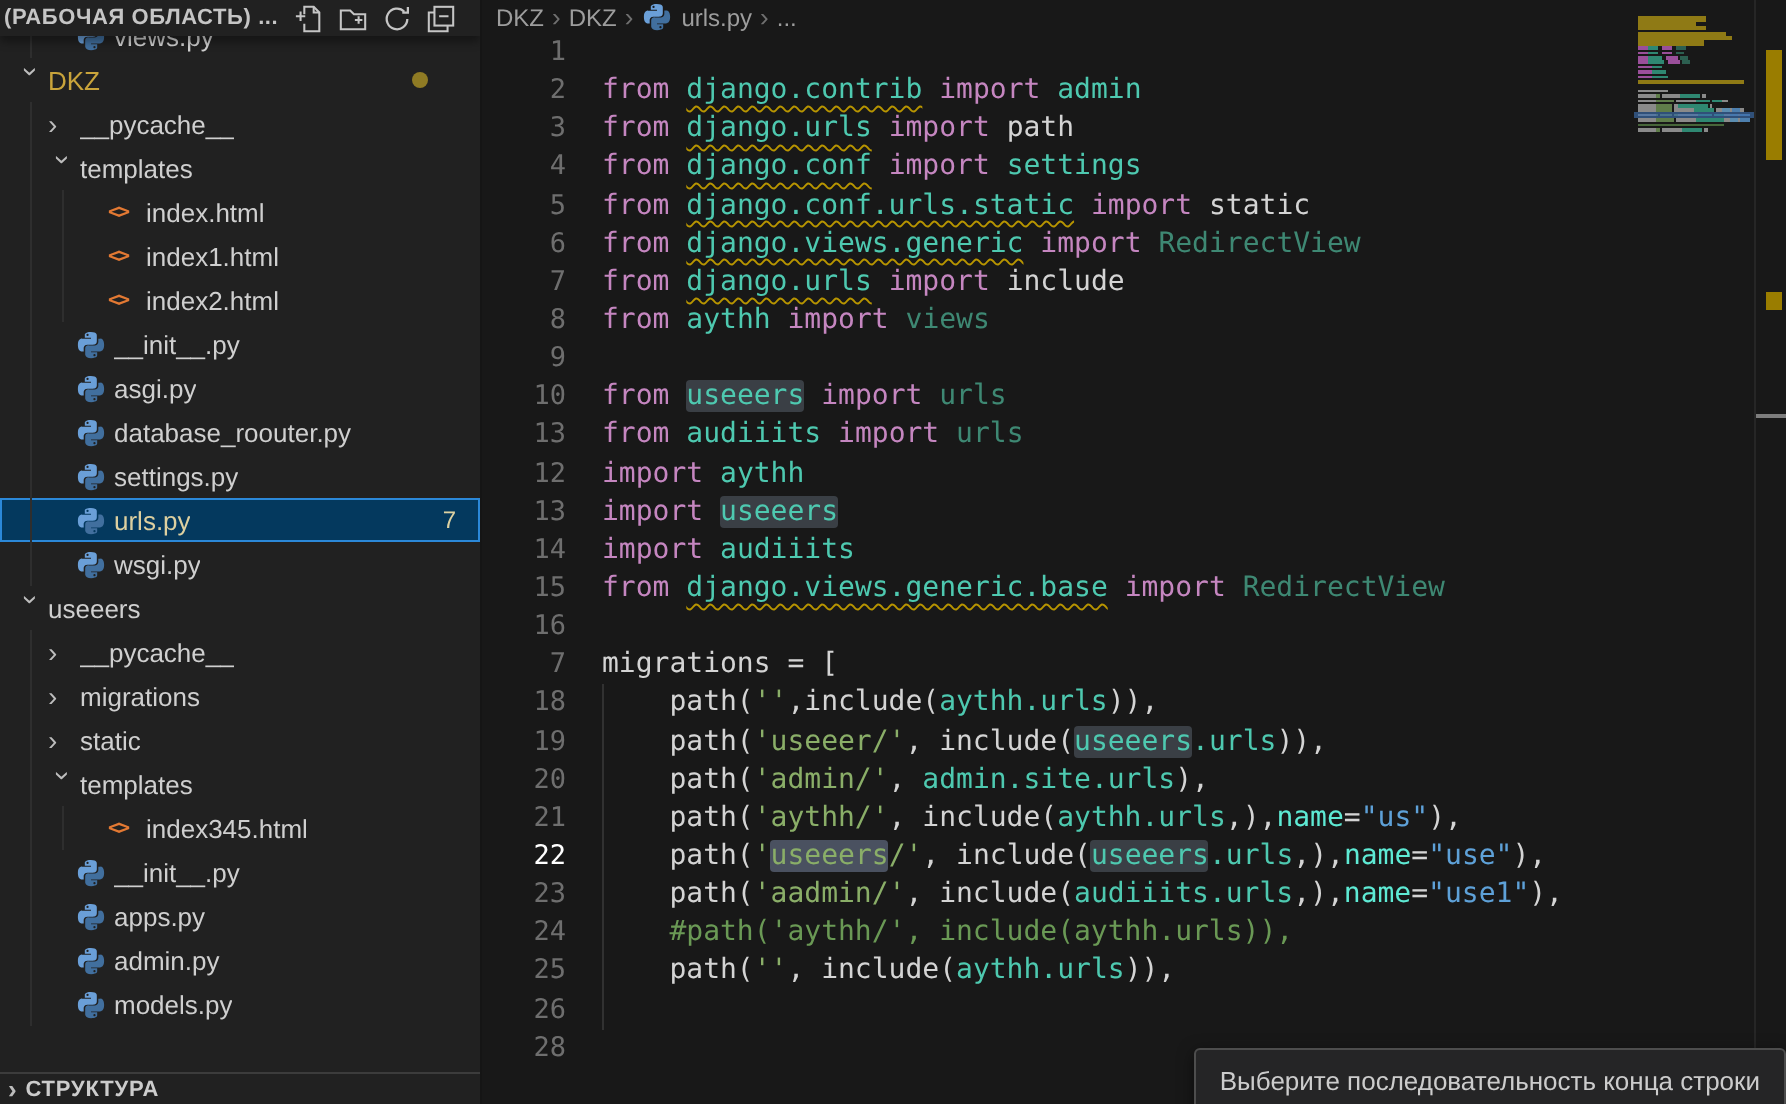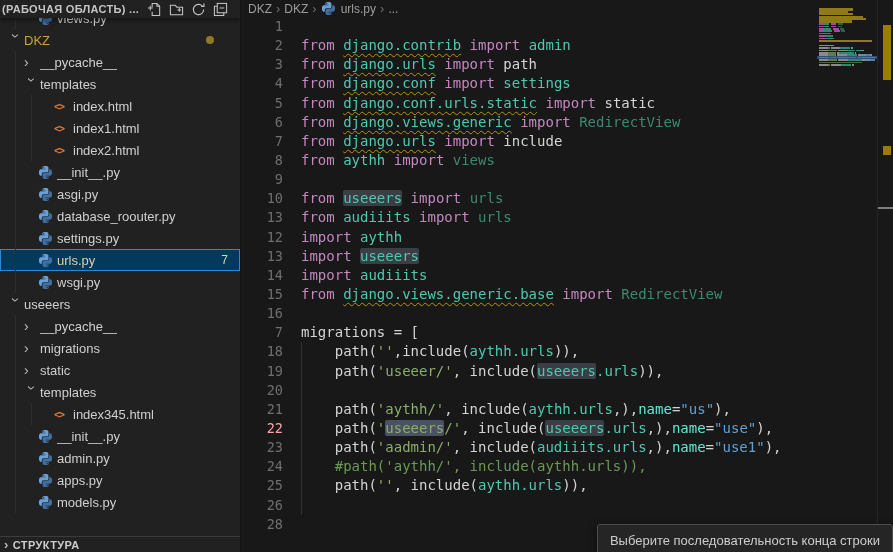--- a/index.html
+++ b/index.html
@@ -39,21 +39,21 @@
   .breadcrumb{height:17px;display:flex;align-items:center;gap:3px;padding-left:7px;
               color:#9d9d9d;font-size:12px;}
   .bc-sep{color:#6f6f6f;font-size:13px;margin:0 1px;}
   .bc-item{cursor:pointer;}
   .code{position:absolute;top:17px;left:0;right:76px;bottom:0;
         font-family:"DejaVu Sans Mono",monospace;font-size:14px;}
   .cline{position:relative;height:19.15px;line-height:19.15px;}
   .cline.guide::before{content:'';position:absolute;left:60px;top:0;bottom:0;
                        border-left:1px solid #313131;}
   .ln{position:absolute;left:0;width:42px;text-align:right;color:#6e6e6e;font-size:13.5px;}
-  .ln.cur{color:#fca5a5;}
+  .ln.cur{color:#ffffff;}
   .lc{position:absolute;left:60px;white-space:pre;}
   .tk-kw{color:#C586C0}.tk-mod{color:#4EC9B0}.tk-moddim{color:#3E8873}
   .tk-pln{color:#D4D4D4}.tk-str{color:#8AAE68}.tk-com{color:#6A9955}
   .tk-name{color:#5eead4}.tk-dq{color:#5EA1D8}
   .sq{text-decoration:underline;text-decoration-style:wavy;text-decoration-color:#b89500;
       text-decoration-thickness:1px;text-underline-offset:3px;}
   .hl{background:#3a3f45;border-radius:2px;}
   .hl2{background:#4a5160;border-radius:2px;}
   
   .minimap{position:absolute;top:0;right:15px;width:61px;bottom:0;cursor:pointer;}
@@ -242,32 +242,32 @@
         </div>
         <div class="trow" style="padding-left: 24px;">
           <span class="tguide" style="left: 15px;"></span>
           <span class="spacer"></span>
           <span class="ficon">
             <svg viewBox="0 0 32 32" width="15" height="15">
               <path fill="#6a9fd8" d="M15.9 2c-7 0-6.5 3-6.5 3v3.2h6.6v1H6.4S2 8.8 2 15.9s3.9 6.9 3.9 6.9h2.3v-3.3s-.1-3.9 3.8-3.9h6.5s3.7.1 3.7-3.6V5.7S22.8 2 15.9 2zm-3.6 2a1.2 1.2 0 1 1 0 2.4 1.2 1.2 0 0 1 0-2.4z"></path>
               <path fill="#416f9e" d="M16.1 30c7 0 6.5-3 6.5-3v-3.2H16v-1h9.6s4.4.4 4.4-6.7-3.9-6.9-3.9-6.9h-2.3v3.3s.1 3.9-3.8 3.9h-6.5s-3.7-.1-3.7 3.6v5.4S9.2 30 16.1 30zm3.6-2a1.2 1.2 0 1 1 0-2.4 1.2 1.2 0 0 1 0 2.4z"></path>
             </svg>
           </span>
+          <span class="lbl">apps.py</span>
+        </div>
+        <div class="trow" style="padding-left: 24px;">
+          <span class="tguide" style="left: 15px;"></span>
+          <span class="spacer"></span>
+          <span class="ficon">
+            <svg viewBox="0 0 32 32" width="15" height="15">
+              <path fill="#6a9fd8" d="M15.9 2c-7 0-6.5 3-6.5 3v3.2h6.6v1H6.4S2 8.8 2 15.9s3.9 6.9 3.9 6.9h2.3v-3.3s-.1-3.9 3.8-3.9h6.5s3.7.1 3.7-3.6V5.7S22.8 2 15.9 2zm-3.6 2a1.2 1.2 0 1 1 0 2.4 1.2 1.2 0 0 1 0-2.4z"></path>
+              <path fill="#416f9e" d="M16.1 30c7 0 6.5-3 6.5-3v-3.2H16v-1h9.6s4.4.4 4.4-6.7-3.9-6.9-3.9-6.9h-2.3v3.3s.1 3.9-3.8 3.9h-6.5s-3.7-.1-3.7 3.6v5.4S9.2 30 16.1 30zm3.6-2a1.2 1.2 0 1 1 0-2.4 1.2 1.2 0 0 1 0 2.4z"></path>
+            </svg>
+          </span>
           <span class="lbl">admin.py</span>
-        </div>
-        <div class="trow" style="padding-left: 24px;">
-          <span class="tguide" style="left: 15px;"></span>
-          <span class="spacer"></span>
-          <span class="ficon">
-            <svg viewBox="0 0 32 32" width="15" height="15">
-              <path fill="#6a9fd8" d="M15.9 2c-7 0-6.5 3-6.5 3v3.2h6.6v1H6.4S2 8.8 2 15.9s3.9 6.9 3.9 6.9h2.3v-3.3s-.1-3.9 3.8-3.9h6.5s3.7.1 3.7-3.6V5.7S22.8 2 15.9 2zm-3.6 2a1.2 1.2 0 1 1 0 2.4 1.2 1.2 0 0 1 0-2.4z"></path>
-              <path fill="#416f9e" d="M16.1 30c7 0 6.5-3 6.5-3v-3.2H16v-1h9.6s4.4.4 4.4-6.7-3.9-6.9-3.9-6.9h-2.3v3.3s.1 3.9-3.8 3.9h-6.5s-3.7-.1-3.7 3.6v5.4S9.2 30 16.1 30zm3.6-2a1.2 1.2 0 1 1 0-2.4 1.2 1.2 0 0 1 0 2.4z"></path>
-            </svg>
-          </span>
-          <span class="lbl">apps.py</span>
         </div>
         <div class="trow" style="padding-left: 24px;">
           <span class="tguide" style="left: 15px;"></span>
           <span class="spacer"></span>
           <span class="ficon">
             <svg viewBox="0 0 32 32" width="15" height="15">
               <path fill="#6a9fd8" d="M15.9 2c-7 0-6.5 3-6.5 3v3.2h6.6v1H6.4S2 8.8 2 15.9s3.9 6.9 3.9 6.9h2.3v-3.3s-.1-3.9 3.8-3.9h6.5s3.7.1 3.7-3.6V5.7S22.8 2 15.9 2zm-3.6 2a1.2 1.2 0 1 1 0 2.4 1.2 1.2 0 0 1 0-2.4z"></path>
               <path fill="#416f9e" d="M16.1 30c7 0 6.5-3 6.5-3v-3.2H16v-1h9.6s4.4.4 4.4-6.7-3.9-6.9-3.9-6.9h-2.3v3.3s.1 3.9-3.8 3.9h-6.5s-3.7-.1-3.7 3.6v5.4S9.2 30 16.1 30zm3.6-2a1.2 1.2 0 1 1 0-2.4 1.2 1.2 0 0 1 0 2.4z"></path>
             </svg>
           </span>
@@ -405,20 +405,21 @@
         <div class="cline guide">
           <span class="ln">18</span>
           <span class="lc"><span class="tk-pln">    path(</span><span class="tk-str">''</span><span class="tk-pln">,include(</span><span class="tk-mod">aythh.urls</span><span class="tk-pln">)),</span></span>
         </div>
         <div class="cline guide">
           <span class="ln">19</span>
           <span class="lc"><span class="tk-pln">    path(</span><span class="tk-str">'useeer/'</span><span class="tk-pln">, include(</span><span class="tk-mod hl">useeers</span><span class="tk-mod">.urls</span><span class="tk-pln">)),</span></span>
         </div>
         <div class="cline guide">
           <span class="ln">20</span>
+          <span class="lc"><span class="tk-pln">    path(</span><span class="tk-str">'admin/'</span><span class="tk-pln">, </span><span class="tk-mod">admin.site.urls</span><span class="tk-pln">),</span></span>
         </div>
         <div class="cline guide">
           <span class="ln">21</span>
           <span class="lc"><span class="tk-pln">    path(</span><span class="tk-str">'aythh/'</span><span class="tk-pln">, include(</span><span class="tk-mod">aythh.urls</span><span class="tk-pln">,),</span><span class="tk-name">name</span><span class="tk-pln">=</span><span class="tk-dq">"us"</span><span class="tk-pln">),</span></span>
         </div>
         <div class="cline guide">
           <span class="ln cur">22</span>
           <span class="lc"><span class="tk-pln">    path(</span><span class="tk-str">'</span><span class="tk-str hl2">useeers</span><span class="tk-str">/'</span><span class="tk-pln">, include(</span><span class="tk-mod hl">useeers</span><span class="tk-mod">.urls</span><span class="tk-pln">,),</span><span class="tk-name">name</span><span class="tk-pln">=</span><span class="tk-dq">"use"</span><span class="tk-pln">),</span></span>
         </div>
         <div class="cline guide">

